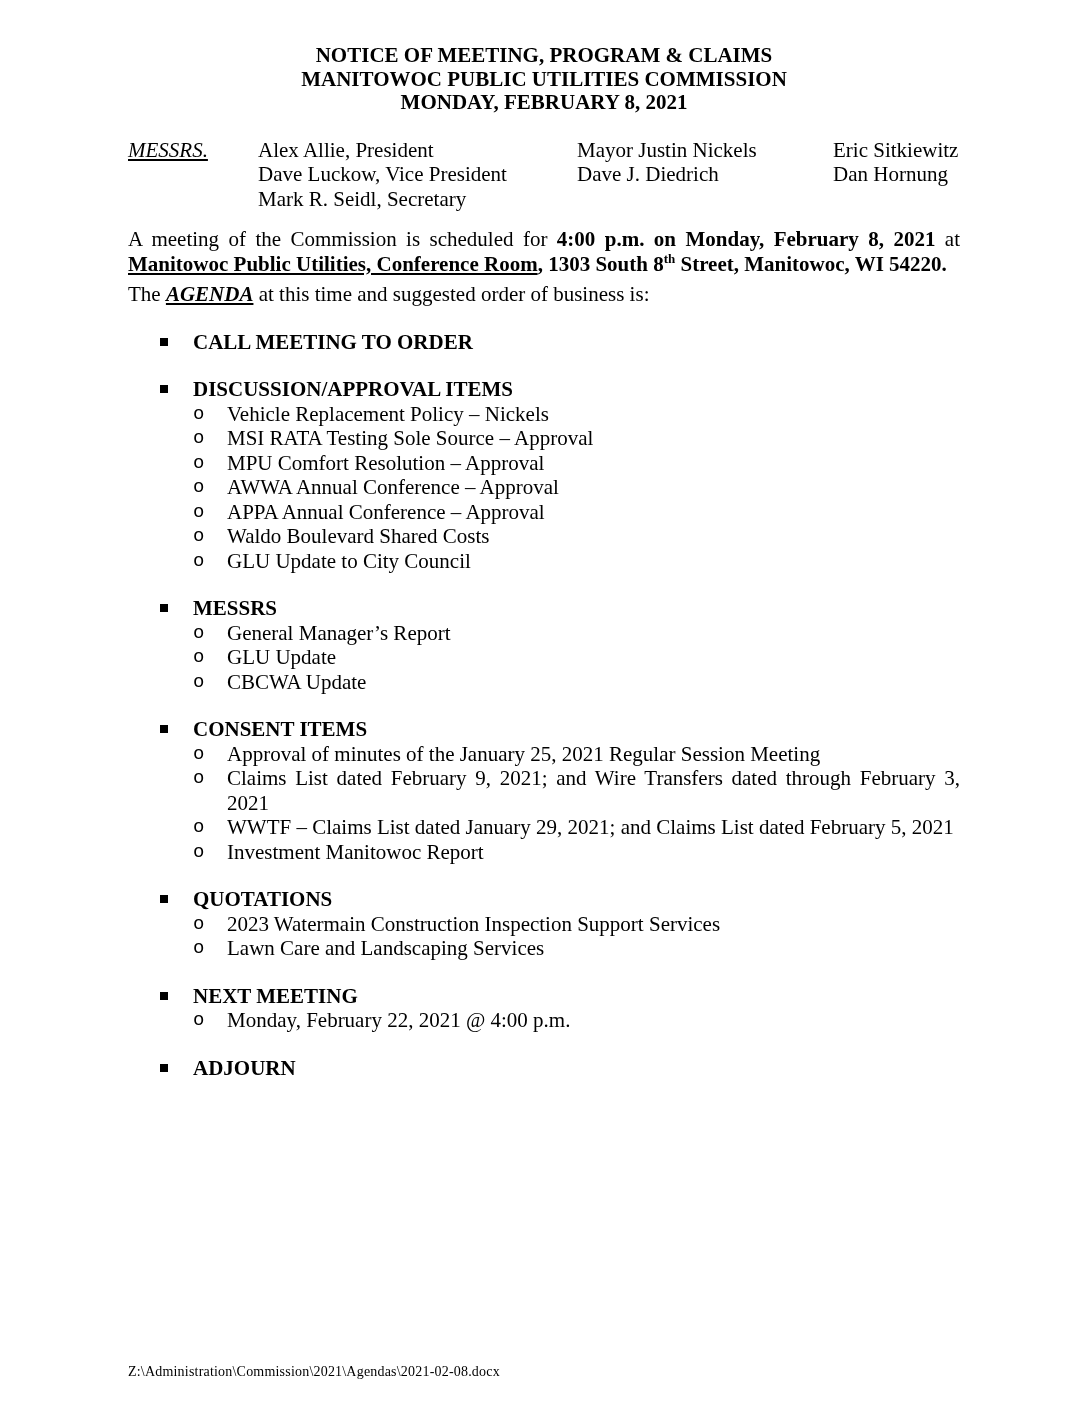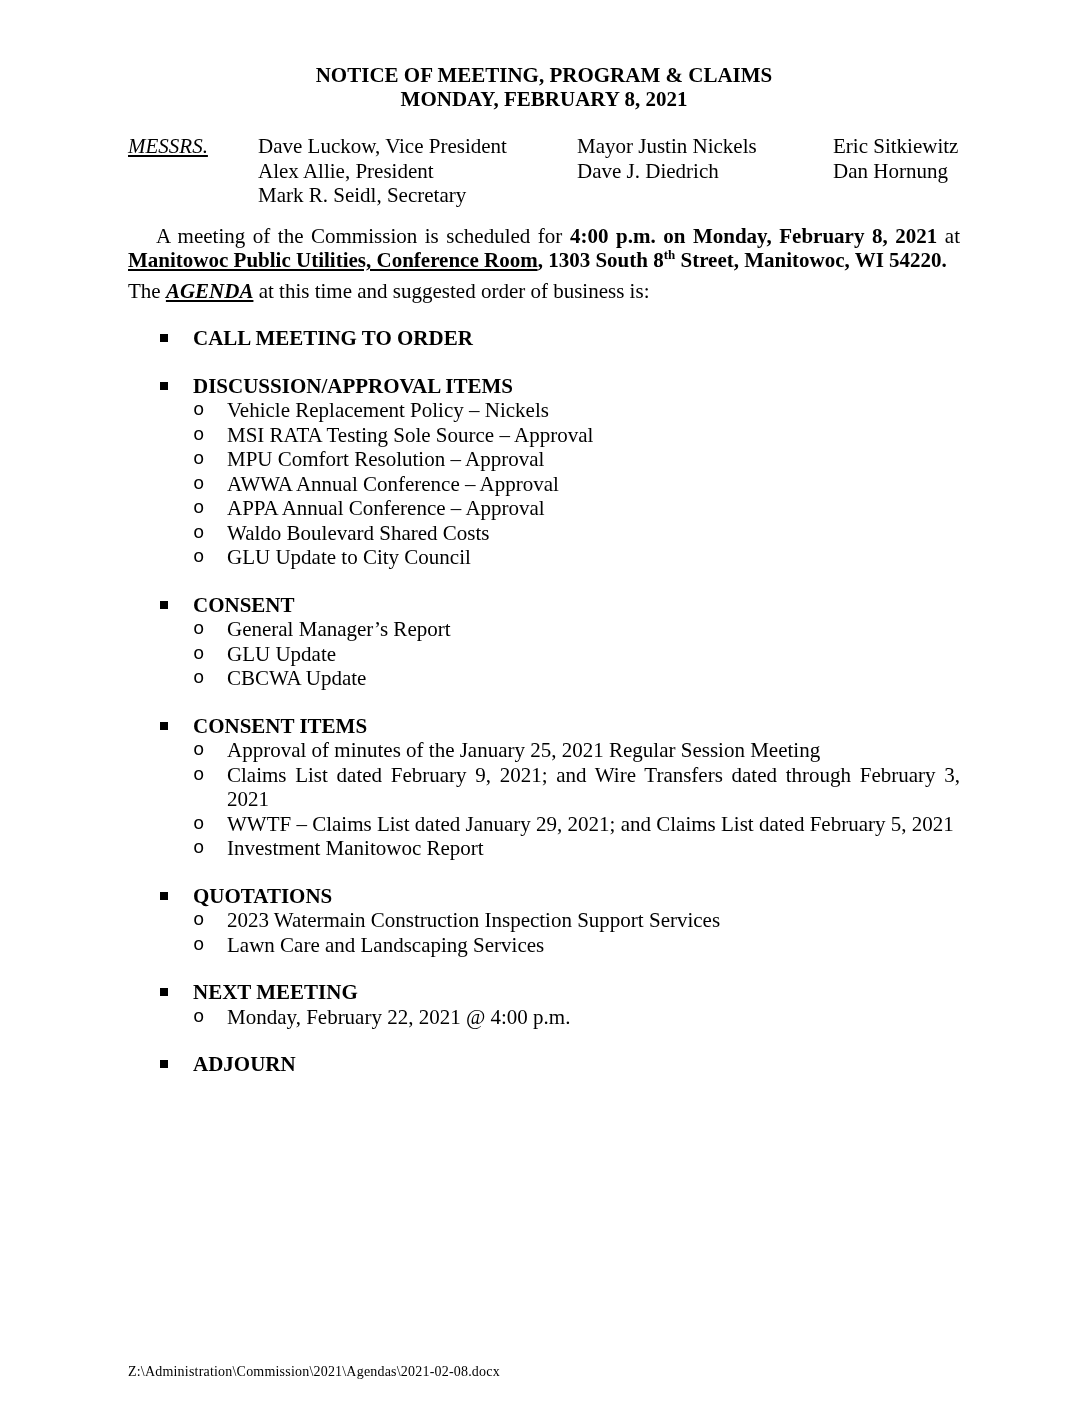--- a/index.html
+++ b/index.html
@@ -4,37 +4,37 @@
 <style>
   html,body{margin:0;padding:0;background:#ffffff;}
   body{width:1088px;height:1408px;overflow:hidden;}
   .page{
     position:relative;
     width:1088px;height:1408px;
     background:#ffffff;color:#000;
     font-family:"Liberation Serif","DejaVu Serif",serif;
     font-size:21px;line-height:24.5px;
   }
-  .content{padding:64px 128px 0 128px;}
+  .content{padding:44px 128px 0 128px;}
 
   
   .title{text-align:center;font-weight:bold;line-height:23.5px;}
 
   
   .messrs{display:flex;margin-top:23px;}
   .m-label{width:130px;font-style:italic;text-decoration:underline;flex:none;}
   .m-col{line-height:24.5px;}
   .c0{width:319px;flex:none;}
   .c1{width:256px;flex:none;}
   .c2{flex:1;}
 
   
   .intro{margin-top:16px;}
   .intro-line{white-space:nowrap;}
-  .intro-line.jlast{white-space:normal;text-align:justify;text-align-last:justify;margin-left:28px;}
+  .intro-line.jlast{white-space:normal;text-align:justify;text-align-last:justify;}
 
   
   .agenda-line{margin-top:6px;}
 
   
   .section{margin-top:23px;}
   .sec-head{display:flex;}
   .sq{width:8px;height:8px;background:#000;margin:8px 0 0 32px;flex:none;}
   .sec-title{margin-left:25px;font-weight:bold;}
   .item{display:flex;padding-left:65px;}
@@ -57,28 +57,29 @@
   }
 </style>
 </head>
 <body>
 
 <div class="page">
   <div class="content">
 
     <div class="title">
       <div>NOTICE OF MEETING, PROGRAM &amp; CLAIMS</div>
+      <div>MANITOWOC PUBLIC UTILITIES COMMISSION</div>
       <div>MONDAY, FEBRUARY 8, 2021</div>
     </div>
 
     <div class="messrs">
       <div class="m-label">MESSRS.</div>
       <div class="m-col c0">
+          <div class="member-line">Alex Allie, President</div>
           <div class="member-line">Dave Luckow, Vice President</div>
-          <div class="member-line">Alex Allie, President</div>
           <div class="member-line">Mark R. Seidl, Secretary</div>
         </div>
       <div class="m-col c1">
           <div class="member-line">Mayor Justin Nickels</div>
           <div class="member-line">Dave J. Diedrich</div>
         </div>
       <div class="m-col c2">
           <div class="member-line">Eric Sitkiewitz</div>
           <div class="member-line">Dan Hornung</div>
         </div>
@@ -128,21 +129,21 @@
             <div class="item-text nowrap">Waldo Boulevard Shared Costs</div>
           </div>
           <div class="item">
             <span class="marker">o</span>
             <div class="item-text nowrap">GLU Update to City Council</div>
           </div>
         </div>
         <div class="section">
           <div class="sec-head">
             <span class="sq"></span>
-            <span class="sec-title">CONSENT</span>
+            <span class="sec-title">MESSRS</span>
           </div>
           <div class="item">
             <span class="marker">o</span>
             <div class="item-text nowrap">General Manager’s Report</div>
           </div>
           <div class="item">
             <span class="marker">o</span>
             <div class="item-text nowrap">GLU Update</div>
           </div>
           <div class="item">

